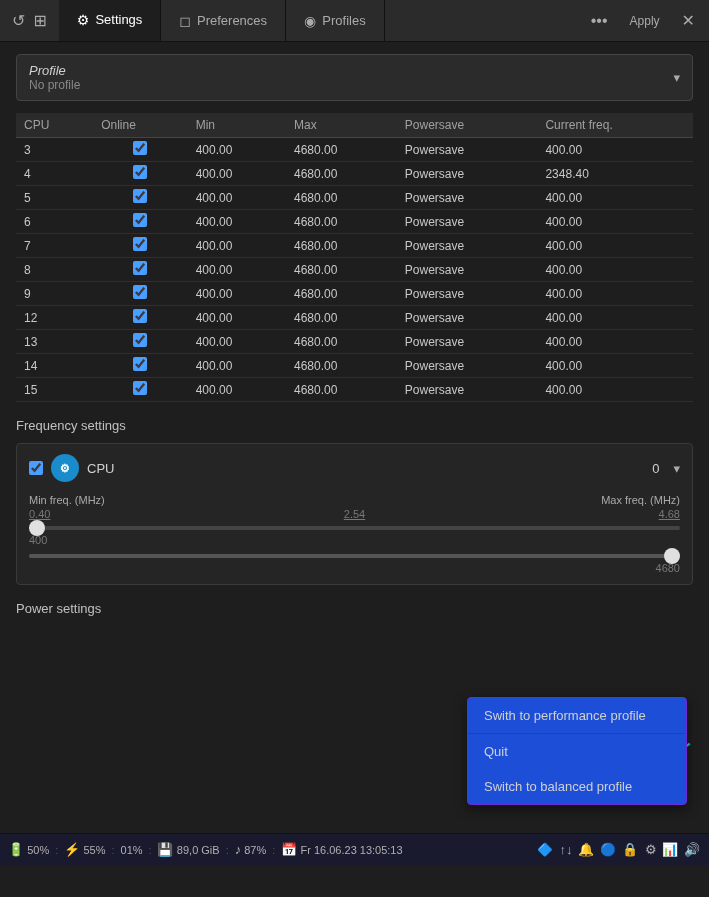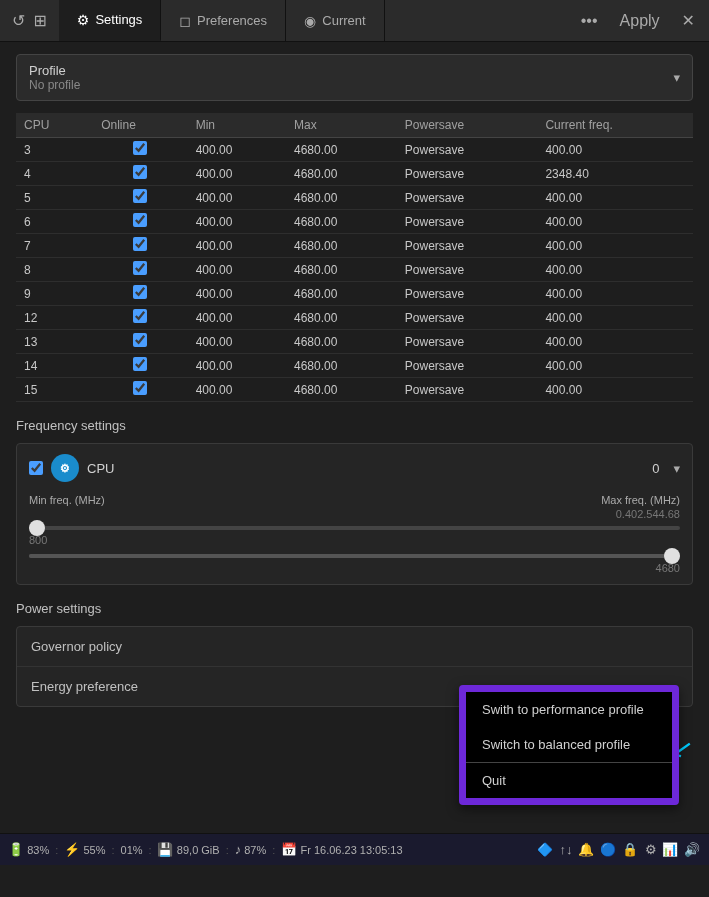--- a/index.html
+++ b/index.html
@@ -57,21 +57,21 @@
     .titlebar-actions {
       display: flex;
       align-items: center;
       gap: 4px;
       padding: 0 8px;
     }
     .apply-btn {
       color: #aaa;
       padding: 4px 12px;
       cursor: pointer;
-      font-size: 16px;
+      font-size: 12px;
       background: none;
       border: none;
     }
     .close-btn {
       color: #aaa;
       font-size: 16px;
       cursor: pointer;
       padding: 0 6px;
     }
     .more-btn {
@@ -104,20 +104,21 @@
       padding: 8px 12px;
       display: flex;
       justify-content: space-between;
       align-items: center;
       margin-bottom: 12px;
       cursor: pointer;
     }
     .profile-dropdown .profile-info .profile-label {
       font-size: 13px;
       color: #d0d0d0;
+      font-style: italic;
     }
     .profile-dropdown .profile-info .profile-value {
       font-size: 12px;
       color: #888;
     }
     .dropdown-arrow {
       color: #aaa;
     }
 
     
@@ -196,24 +197,25 @@
     .freq-labels {
       display: flex;
       justify-content: space-between;
       font-size: 11px;
       color: #aaa;
       margin-bottom: 2px;
       gap: 20px;
     }
     .freq-sublabels {
       display: flex;
-      justify-content: flex-end;
+      justify-content: space-between;
       font-size: 11px;
       color: #777;
       margin-bottom: 6px;
+      text-decoration: underline;
     }
     .slider-container {
       position: relative;
       margin-bottom: 4px;
     }
     .slider-track {
       width: 100%;
       height: 4px;
       background: #444;
       border-radius: 2px;
@@ -263,24 +265,24 @@
       color: #c0c0c0;
       font-size: 13px;
     }
     .power-row:last-child {
       border-bottom: none;
     }
 
     
     .context-menu {
       position: absolute;
-      right: 30px;
+      right: 22px;
       bottom: 60px;
-      background: #000000;
-      border: 7px solid #6d28d9;
+      background: #1d4ed8;
+      border: 1px solid #6d28d9;
       border-radius: 4px;
       min-width: 220px;
       box-shadow: 0 4px 12px rgba(0,0,0,0.5);
       z-index: 100;
     }
     .context-menu-item {
       padding: 10px 16px;
       cursor: pointer;
       color: #d0d0d0;
       font-size: 13px;
@@ -353,21 +355,21 @@
       <div class="tab active">
         <span class="tab-icon">⚙</span>
         <span>Settings</span>
       </div>
       <div class="tab">
         <span class="tab-icon">◻</span>
         <span>Preferences</span>
       </div>
       <div class="tab">
         <span class="tab-icon">◉</span>
-        <span>Current</span>
+        <span>Profiles</span>
       </div>
     </div>
     <div class="titlebar-actions">
       <span class="more-btn">•••</span>
       <button class="apply-btn">Apply</button>
       <span class="close-btn">✕</span>
     </div>
   </div>
 
   <div class="content">
@@ -526,60 +528,56 @@
         <span>2.54</span>
         <span>4.68</span>
       </div>
       <div class="slider-container">
         <div class="slider-track">
           <div class="slider-fill" style="width:0%"></div>
           <div class="slider-thumb" style="left:0px"></div>
         </div>
       </div>
       <div class="slider-values">
-        <span>800</span>
+        <span>400</span>
         <span></span>
       </div>
 
       <div class="slider-row2">
         <div class="slider-container">
           <div class="slider-track">
             <div class="slider-fill" style="width:100%"></div>
             <div class="slider-thumb" style="right:0px;left:auto"></div>
           </div>
         </div>
         <div class="slider-values">
           <span></span>
           <span>4680</span>
         </div>
       </div>
     </div>
 
     <div class="section-header">Power settings</div>
-    <div class="power-settings-box">
-      <div class="power-row">Governor policy</div>
-      <div class="power-row">Energy preference</div>
-    </div>
 
   </div>
 
   <div class="context-menu">
     <div class="context-menu-item">Swith to performance profile</div>
+    <div class="context-menu-item separator">Quit</div>
     <div class="context-menu-item">Switch to balanced profile</div>
-    <div class="context-menu-item separator">Quit</div>
   </div>
 
   <div class="arrow-annotation">
     ↙
   </div>
 
   <div class="taskbar">
     <span class="taskbar-item">
       <span class="taskbar-icon">🔋</span>
-      <span>83%</span>
+      <span>50%</span>
     </span>
     <span class="taskbar-sep">:</span>
     <span class="taskbar-item">
       <span class="taskbar-icon">⚡</span>
       <span>55%</span>
     </span>
     <span class="taskbar-sep">:</span>
     <span class="taskbar-item">
       <span>01%</span>
     </span>

